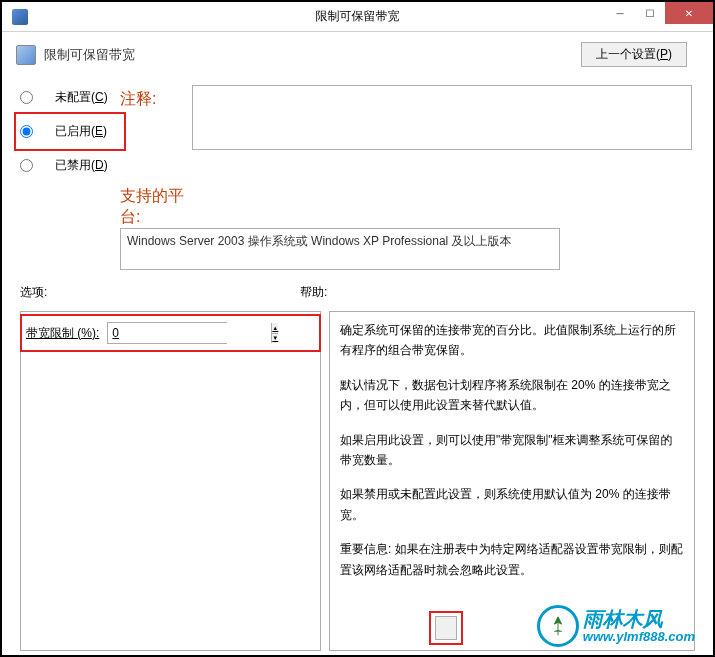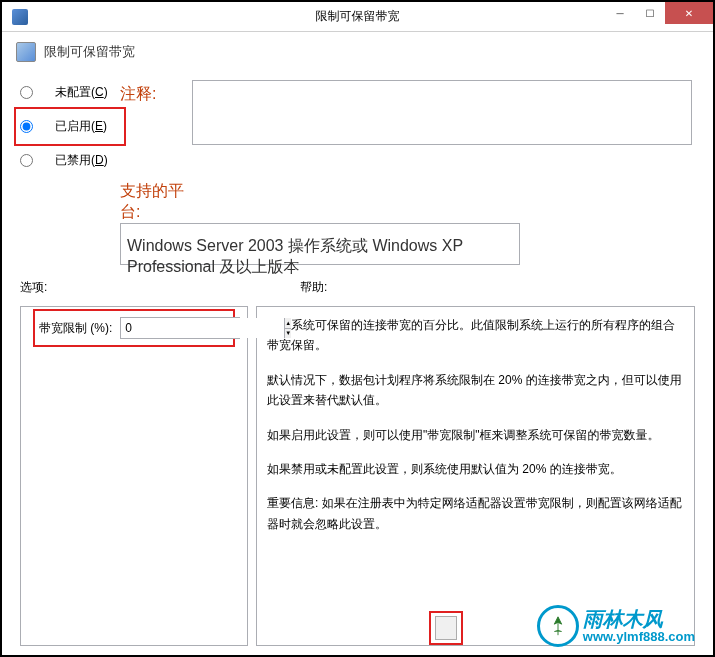--- a/index.html
+++ b/index.html
@@ -143,46 +143,47 @@
       font-size: 12px;
       padding: 2px;
     }
     .platform-row {
       display: flex;
       margin-top: 8px;
       margin-left: 100px;
       flex-direction: column;
     }
     .platform-box {
-      width: 400px;
+      width: 440px;
       height: 42px;
       border: 1px solid #abadb3;
-      padding: 12px 6px;
-      font-size: 16px;
+      padding: 4px 6px;
+      font-size: 12px;
       background: #fff;
       color: #333;
     }
     .section-labels {
       display: flex;
       margin-top: 14px;
       font-size: 12px;
     }
     .section-labels .left-lbl { flex: 0 0 280px; }
     .section-labels .right-lbl { flex: 1; }
     .main-panels {
       display: flex;
       gap: 8px;
       margin-top: 10px;
       height: 340px;
     }
     .options-panel {
-      width: 228px;
-      border: 1px solid #abadb3;
-      padding: 10px 16px;
+      width: 301px;
+      border: 1px solid #abadb3;
+      padding: 10px 3px;
       position: relative;
+      text-decoration: underline;
     }
     .bandwidth-row {
       display: flex;
       align-items: center;
       gap: 8px;
       border: 2px solid #e02020;
       padding: 6px 4px;
       margin: -8px -4px;
     }
     .bandwidth-label {
@@ -280,20 +281,21 @@
     .watermark-text .cn {
       font-size: 20px;
       font-weight: bold;
       color: #0099cc;
       font-style: italic;
     }
     .watermark-text .url {
       font-size: 13px;
       color: #0099cc;
       font-weight: bold;
+      font-style: italic;
     }
   </style>
 </head>
 <body>
 
 <div class="titlebar">
   <div class="titlebar-icon"></div>
   <div class="titlebar-title">限制可保留带宽</div>
   <div class="window-controls">
     <button class="win-btn">─</button>
@@ -301,20 +303,21 @@
     <button class="win-btn close">✕</button>
   </div>
 </div>
 
 <div class="header-row">
   <div class="header-left">
     <div class="header-icon"></div>
     <div class="header-title">限制可保留带宽</div>
   </div>
   <div class="nav-buttons">
+    <button class="nav-btn"><span>上一个设置(</span><span class="accel">P</span><span>)</span></button>
   </div>
 </div>
 
 <div class="content">
   <div class="config-row">
     <div class="radio-group">
       <label class="radio-item">
         <input type="radio" name="state" style="">
         <span><span>未配置(</span><span class="accel">C</span><span>)</span></span>
       </label>

